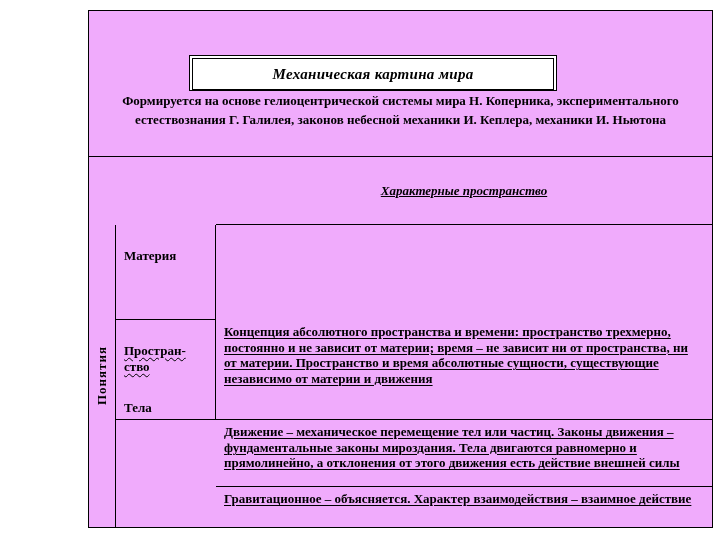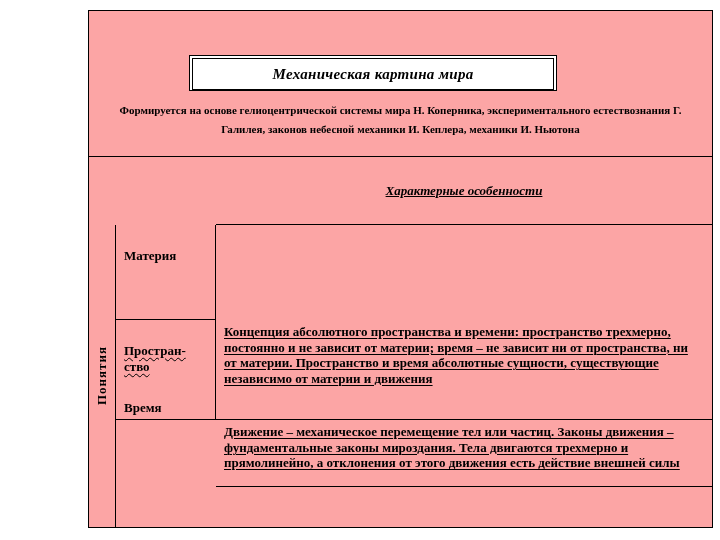--- a/index.html
+++ b/index.html
@@ -18,21 +18,21 @@
     height: 540px;
     background: #fff;
   }
   .frame {
     position: absolute;
     left: 88px;
     top: 10px;
     width: 623px;
     height: 516px;
     border: 1px solid #000;
-    background: #fca5a5;
+    background: #f0abfc;
     font-family: Liberation Serif, serif;
   }
   
   .title-box {
     position: absolute;
     left: 100px;
     top: 44px;
     width: 362px;
     height: 30px;
     border: 1px solid #000;
@@ -48,26 +48,26 @@
     justify-content: center;
   }
   .title-text {
     font-weight: bold;
     font-style: italic;
     font-size: 15px;
     letter-spacing: 0.3px;
   }
   .intro {
     position: absolute;
-    top: 90px;
+    top: 80px;
     left: 10px;
     right: 10px;
     text-align: center;
     font-weight: bold;
-    font-size: 11px;
+    font-size: 13px;
     line-height: 19px;
   }
   
   .grid {
     position: absolute;
     left: 0;
     right: 0;
     top: 145px;
     bottom: 0;
     border-top: 1px solid #000;
@@ -162,35 +162,36 @@
     <div class="title-box">
       <div class="title-inner">
         <span class="title-text">Механическая картина мира</span>
       </div>
     </div>
 
     <div class="intro">Формируется на основе гелиоцентрической системы мира Н. Коперника, экспериментального естествознания Г. Галилея, законов небесной механики И. Кеплера, механики И. Ньютона</div>
 
     <div class="grid">
 
-      <div class="cell hright">Характерные особенности</div>
+      <div class="cell hright">Характерные пространство</div>
 
       <div class="cell side">
         <span class="vert">Понятия</span>
       </div>
 
       <div class="cell term r1">
         <span>Материя</span>
       </div>
 
       <div class="cell term r2">
         <span class="wavy">Простран-
 ство</span>
-        <span class="term2">Время</span>
+        <span class="term2">Тела</span>
       </div>
       <div class="cell desc r2">Концепция абсолютного пространства и времени: пространство трехмерно, постоянно и не зависит от материи; время – не зависит ни от пространства, ни от материи. Пространство и время абсолютные сущности, существующие независимо от материи и движения</div>
 
-      <div class="cell desc r3">Движение – механическое перемещение тел или частиц. Законы движения – фундаментальные законы мироздания. Тела двигаются трехмерно и прямолинейно, а отклонения от этого движения есть действие внешней силы</div>
+      <div class="cell desc r3">Движение – механическое перемещение тел или частиц. Законы движения – фундаментальные законы мироздания. Тела двигаются равномерно и прямолинейно, а отклонения от этого движения есть действие внешней силы</div>
 
+      <div class="cell desc r4">Гравитационное – объясняется. Характер взаимодействия – взаимное действие</div>
 
     </div>
   </div>
 </div>
 
 </body></html>

